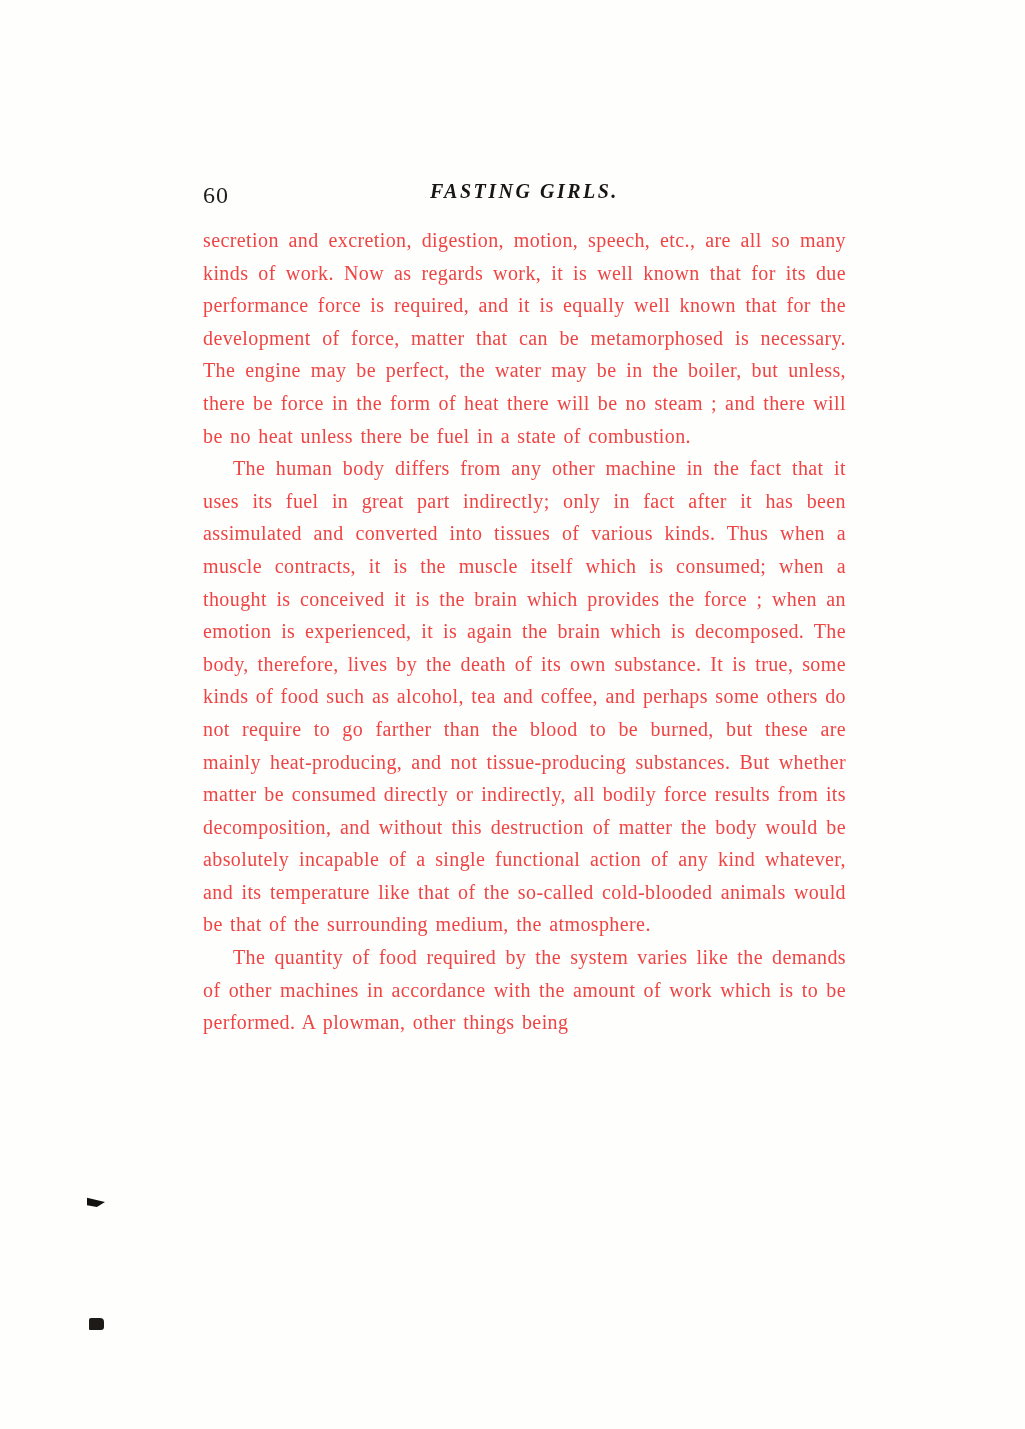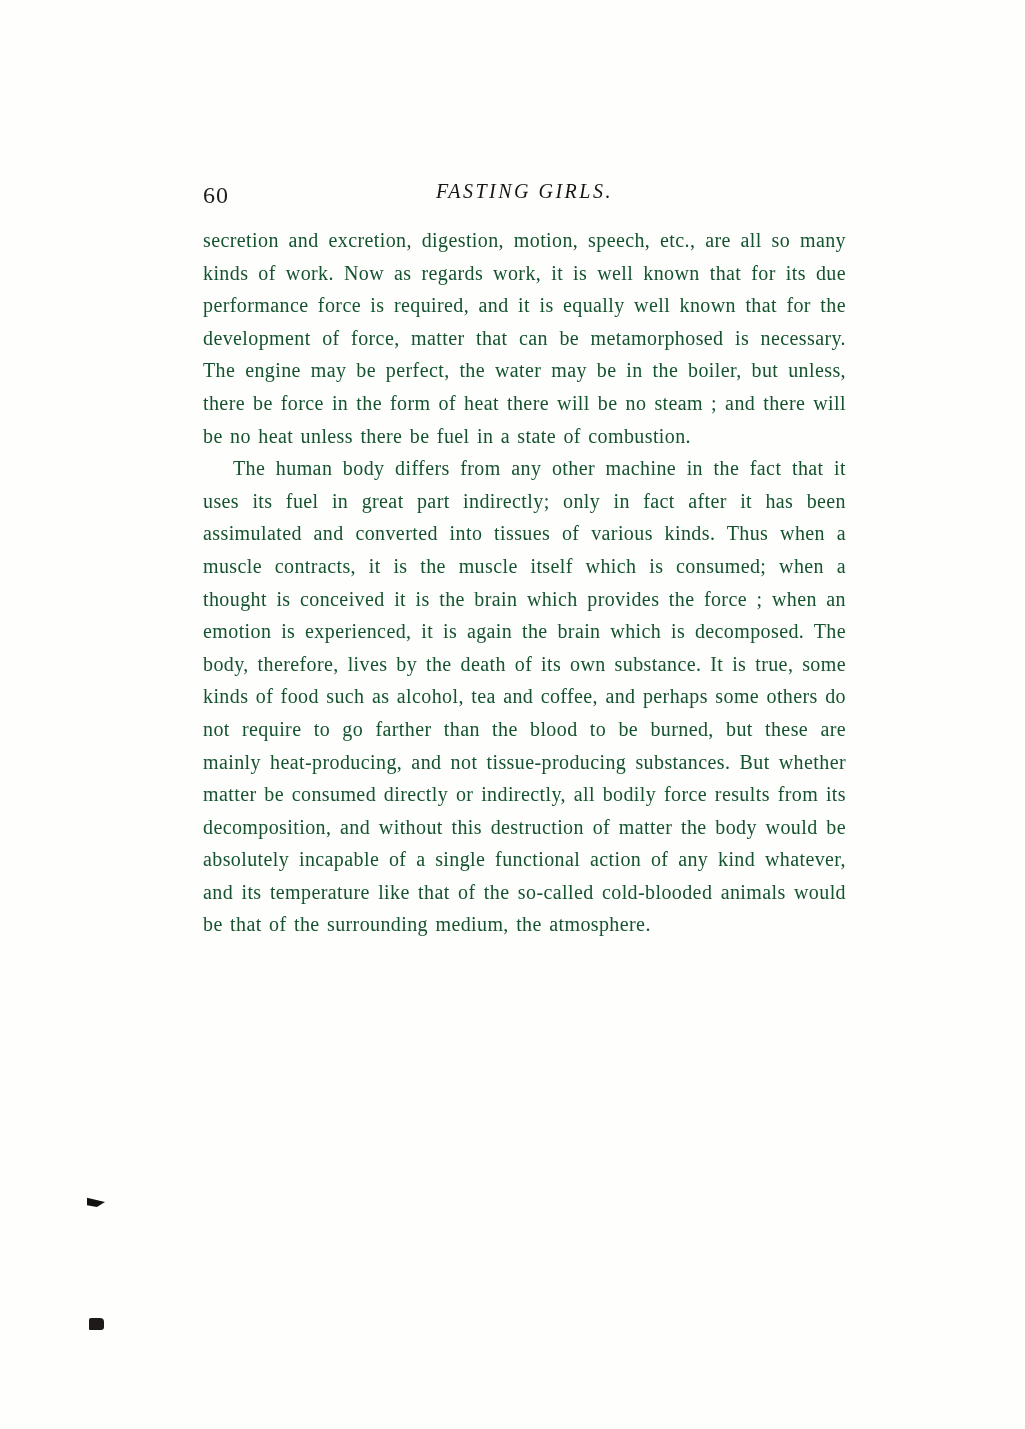--- a/index.html
+++ b/index.html
@@ -32,36 +32,36 @@
     letter-spacing: 1px;
     color: #201d1a;
   }
   .running-title {
     position: absolute;
     left: 0;
     right: 0;
     top: 0;
     text-align: center;
     font-style: italic;
-    font-weight: 400;
+    font-weight: 700;
     font-size: 20px;
     letter-spacing: 2.5px;
     color: #181512;
   }
   .page-body {
     position: absolute;
     top: 224px;
     left: 203px;
     width: 643px;
     font-size: 20px;
     line-height: 32.6px;
     letter-spacing: 0.4px;
     word-spacing: 2px;
     text-align: justify;
-    color: #14532d;
+    color: #ef4444;
   }
   .page-body p {
     margin: 0;
     padding: 0;
   }
   .page-body p.indent {
     text-indent: 30px;
   }
   .scan-artifact {
     position: absolute;
@@ -89,18 +89,19 @@
 <div class="page">
 
   <div class="page-header">
     <span class="page-number">60</span>
     <span class="running-title">FASTING GIRLS.</span>
   </div>
 
   <div class="page-body">
     <p>secretion and excretion, digestion, motion, speech, etc., are all so many kinds of work.  Now as regards work, it is well known that for its due performance force is required, and it is equally well known that for the development of force, matter that can be metamorphosed is necessary.  The engine may be perfect, the water may be in the boiler, but unless, there be force in the form of heat there will be no steam ; and there will be no heat unless there be fuel in a state of combustion.</p>
     <p class="indent">The human body differs from any other machine in the fact that it uses its fuel in great part indirectly; only in fact after it has been assimulated and converted into tissues of various kinds.  Thus when a muscle contracts, it is the muscle itself which is consumed; when a thought is conceived it is the brain which provides the force ; when an emotion is experienced, it is again the brain which is decomposed.  The body, therefore, lives by the death of its own substance.  It is true, some kinds of food such as alcohol, tea and coffee, and perhaps some others do not require to go farther than the blood to be burned, but these are mainly heat-producing, and not tissue-producing substances.  But whether matter be consumed directly or indirectly, all bodily force results from its decomposition, and without this destruction of matter the body would be absolutely incapable of a single functional action of any kind whatever, and its temperature like that of the so-called cold-blooded animals would be that of the surrounding medium, the atmosphere.</p>
+    <p class="indent">The quantity of food required by the system varies like the demands of other machines in accordance with the amount of work which is to be performed.   A plowman, other things being</p>
   </div>
 
   <div class="scan-artifact artifact-arrow"></div>
   <div class="scan-artifact artifact-blob"></div>
 
 </div>
 
 </body></html>

